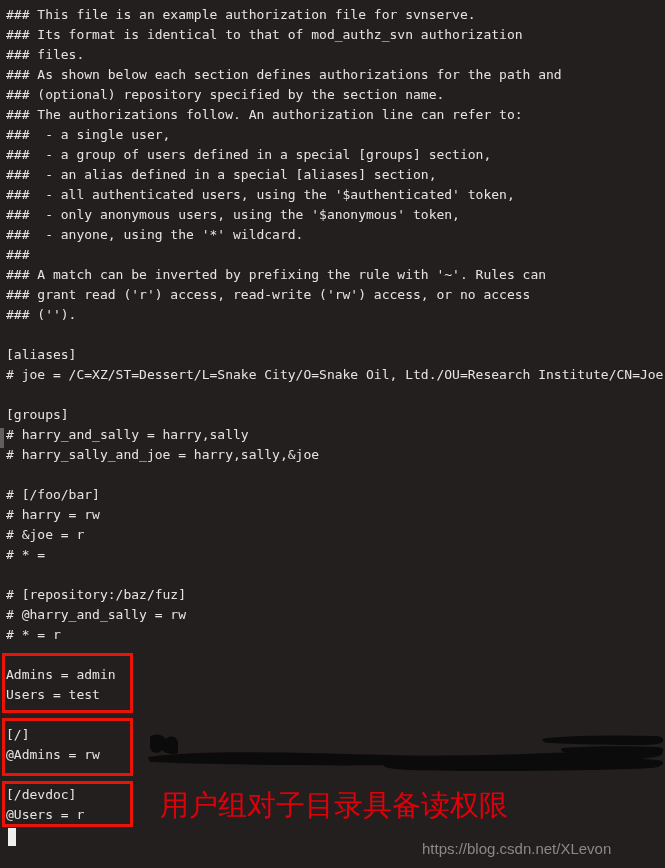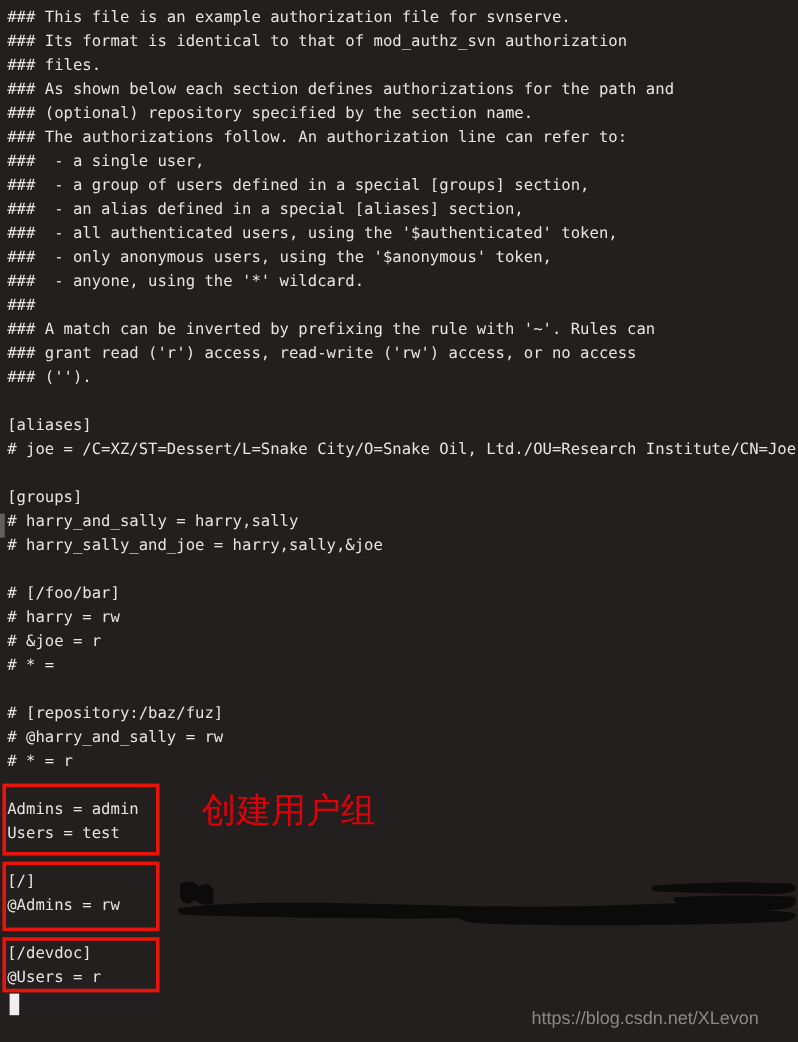--- a/index.html
+++ b/index.html
@@ -88,21 +88,21 @@
     line-height: 30px;
     white-space: nowrap;
   }
   #annot-1 { left: 168px; top: 660px; }
   #annot-2 { left: 162px; top: 735px; }
   #annot-3 { left: 160px; top: 790px; }
 
   
   #watermark {
     position: absolute;
-    left: 443px;
+    left: 422px;
     top: 840px;
     font-family: "Liberation Sans", "DejaVu Sans", sans-serif;
     font-size: 15px;
     color: #8b8886;
     white-space: nowrap;
   }
 </style>
 </head>
 <body>
 
@@ -126,16 +126,16 @@
     <path d="M414,15 C445,13 480,13 508,14 C515,14 517,17 514,19
              C510,21 470,22 440,21 C420,21 410,19 414,15 Z" fill="#0c0b0b"></path>
   </svg>
 
   <div class="redbox" id="box-groups"></div>
   <div class="redbox" id="box-root"></div>
   <div class="redbox" id="box-devdoc"></div>
 
   <div id="cursor"></div>
 
-  <div class="annot" id="annot-1">创建用户组</div>
+  <div class="annot" id="annot-3">用户组对子目录具备读权限</div>
 
   <div id="watermark">https://blog.csdn.net/XLevon</div>
 </div>
 
 </body></html>

